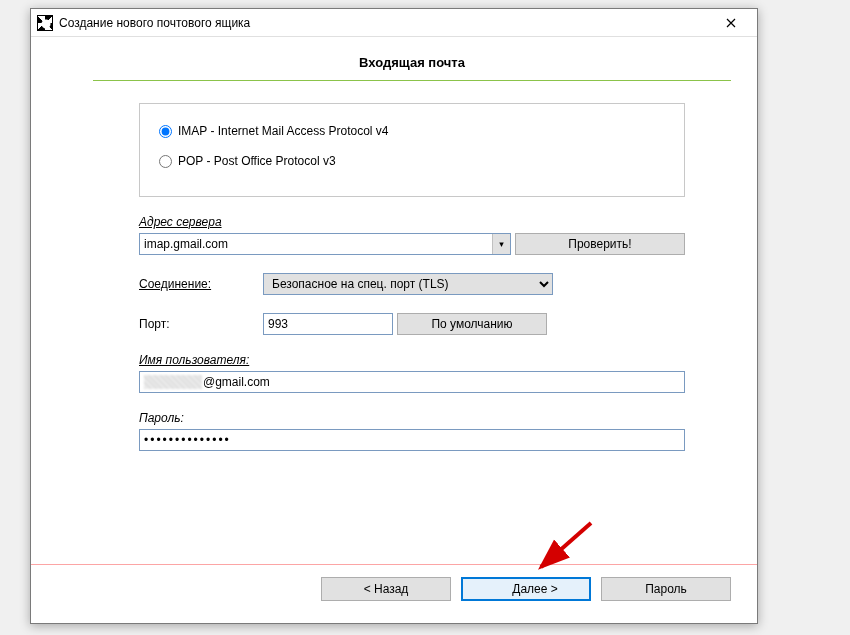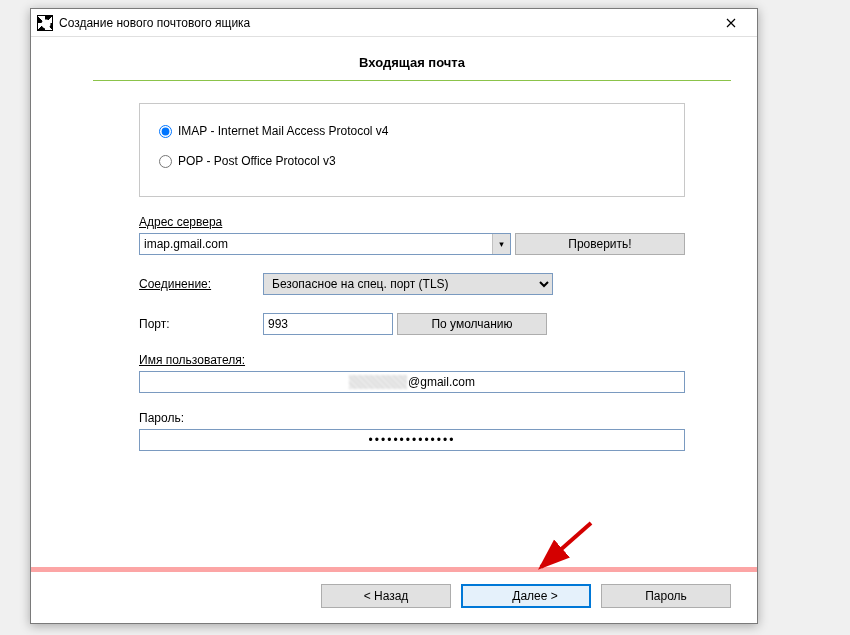--- a/index.html
+++ b/index.html
@@ -82,20 +82,21 @@
   }
   .radio-row input { margin-right: 6px; }
 
   .form-area {
     margin: 0 46px;
   }
   .field-label {
     display: block;
     margin-bottom: 4px;
     text-decoration: underline;
+    font-style: italic;
   }
   .field-label.plain { text-decoration: none; }
 
   .row {
     display: flex;
     align-items: center;
     gap: 4px;
     margin-bottom: 18px;
   }
   .combo, .textbox, select {
@@ -139,27 +140,27 @@
     background: #e1e1e1;
   }
 
   .inline-label {
     width: 120px;
     text-decoration: underline;
   }
   .inline-label.plain { text-decoration: none; }
 
   .port-input { width: 130px; }
-  .full-input { width: 100%; justify-content: center; }
+  .full-input { width: 100%; }
 
   .button-bar {
     position: absolute;
-    left: 0; right: 0; bottom: 1px;
+    left: 0; right: 0; bottom: 8px;
     padding: 12px 26px 14px 26px;
-    border-top: 5px solid #fca5a5;
+    border-top: 1px solid #fca5a5;
     display: flex;
     justify-content: flex-end;
     gap: 10px;
     background: #fff;
   }
   .nav-btn {
     width: 130px;
     height: 24px;
     border: 1px solid #adadad;
     background: #e1e1e1;

